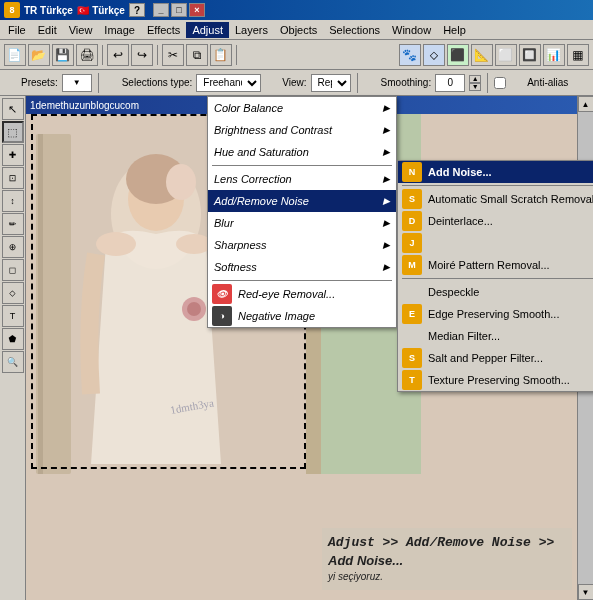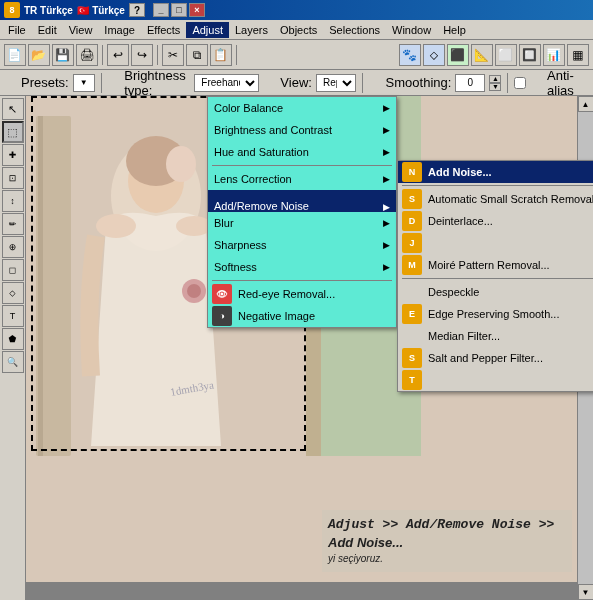--- a/index.html
+++ b/index.html
@@ -98,21 +98,21 @@
     #options-bar {
       background: #d4d0c8;
       height: 26px;
       display: flex;
       align-items: center;
       padding: 0 4px;
       border-bottom: 1px solid #808080;
       font-size: 11px;
       gap: 4px;
     }
-    .opt-label { font-size: 13px; padding-left: 17px; }
+    .opt-label { font-size: 10px; padding-left: 17px; }
     .opt-select {
       height: 18px;
       font-size: 10px;
       border: 1px solid #808080;
       background: white;
       padding: 0 2px;
     }
     .opt-input {
       width: 30px; height: 18px;
       font-size: 10px;
@@ -205,42 +205,42 @@
       color: #1a1a1a;
       line-height: 1.4;
     }
 
     
     #adjust-menu {
       position: absolute;
       top: 96px;
       left: 207px;
       width: 190px;
-      background: #5eead4;
+      background: #ffffff;
       border: 1px solid #808080;
       box-shadow: 2px 2px 4px rgba(0,0,0,0.4);
       z-index: 100;
+      font-style: italic;
     }
     .menu-row {
       height: 22px;
       display: flex;
       align-items: center;
       padding: 0 6px;
       cursor: pointer;
       position: relative;
       font-size: 11px;
     }
     .menu-row:hover, .menu-row.active {
       background: #0a246a;
       color: white;
     }
     .menu-row.active {
       background: #0a246a;
       color: white;
-      align-items: flex-end;
     }
     .menu-row .arrow {
       margin-left: auto;
       font-size: 9px;
     }
     .menu-separator {
       height: 1px;
       background: #808080;
       margin: 2px 4px;
     }
@@ -354,21 +354,21 @@
     <div class="tb-btn">▦</div>
   </div>
 </div>
 
 <div id="options-bar">
   <span class="opt-label">Presets:</span>
   <div style="width:30px;height:18px;background:white;border:1px solid #808080;display:flex;align-items:center;justify-content:center;">
     <span style="font-size:8px;">▼</span>
   </div>
   <div class="tb-separator"></div>
-  <span class="opt-label">Brightness type:</span>
+  <span class="opt-label">Selections type:</span>
   <select class="opt-select" style="width:65px;">
     <option>Freehand</option>
   </select>
   <span class="opt-label">View:</span>
   <select class="opt-select" style="width:40px;">
     <option>Repl</option>
   </select>
   <div class="tb-separator"></div>
   <span class="opt-label">Smoothing:</span>
   <input class="opt-input" type="text" value="0" style="">
@@ -395,20 +395,23 @@
     <div class="tool-btn" style="font-size:9px;">⊕</div>
     <div class="tool-btn" style="font-size:9px;">◻</div>
     <div class="tool-btn" style="font-size:9px;">⬦</div>
     <div class="tool-btn" style="font-size:9px;">T</div>
     <div class="tool-btn" style="font-size:9px;">⬟</div>
     <div class="tool-btn" style="font-size:9px;">🔍</div>
   </div>
 
   <div id="canvas-area">
 
+    <div class="img-titlebar">
+      <span style="font-size:10px;">1demethuzunblogcucom</span>
+    </div>
 
     <div id="img-content">
       <div class="image-bg">
 
         <svg width="100%" height="100%" style="position:absolute;top:0;left:0;">
 
           <rect width="100%" height="100%" fill="#d8c8b8"></rect>
 
           <rect x="10" y="20" width="35" height="340" fill="#c8b8a0" rx="2"></rect>
           <rect x="12" y="20" width="5" height="340" fill="#b8a890"></rect>
@@ -532,14 +535,15 @@
   </div>
   <div class="menu-row" style="padding-left:30px;">
     <span>Median Filter...</span>
   </div>
   <div class="menu-row icon-row">
     <div class="submenu-icon">S</div>
     <span>Salt and Pepper Filter...</span>
   </div>
   <div class="menu-row icon-row">
     <div class="submenu-icon">T</div>
+    <span>Texture Preserving Smooth...</span>
   </div>
 </div>
 
 </body></html>

